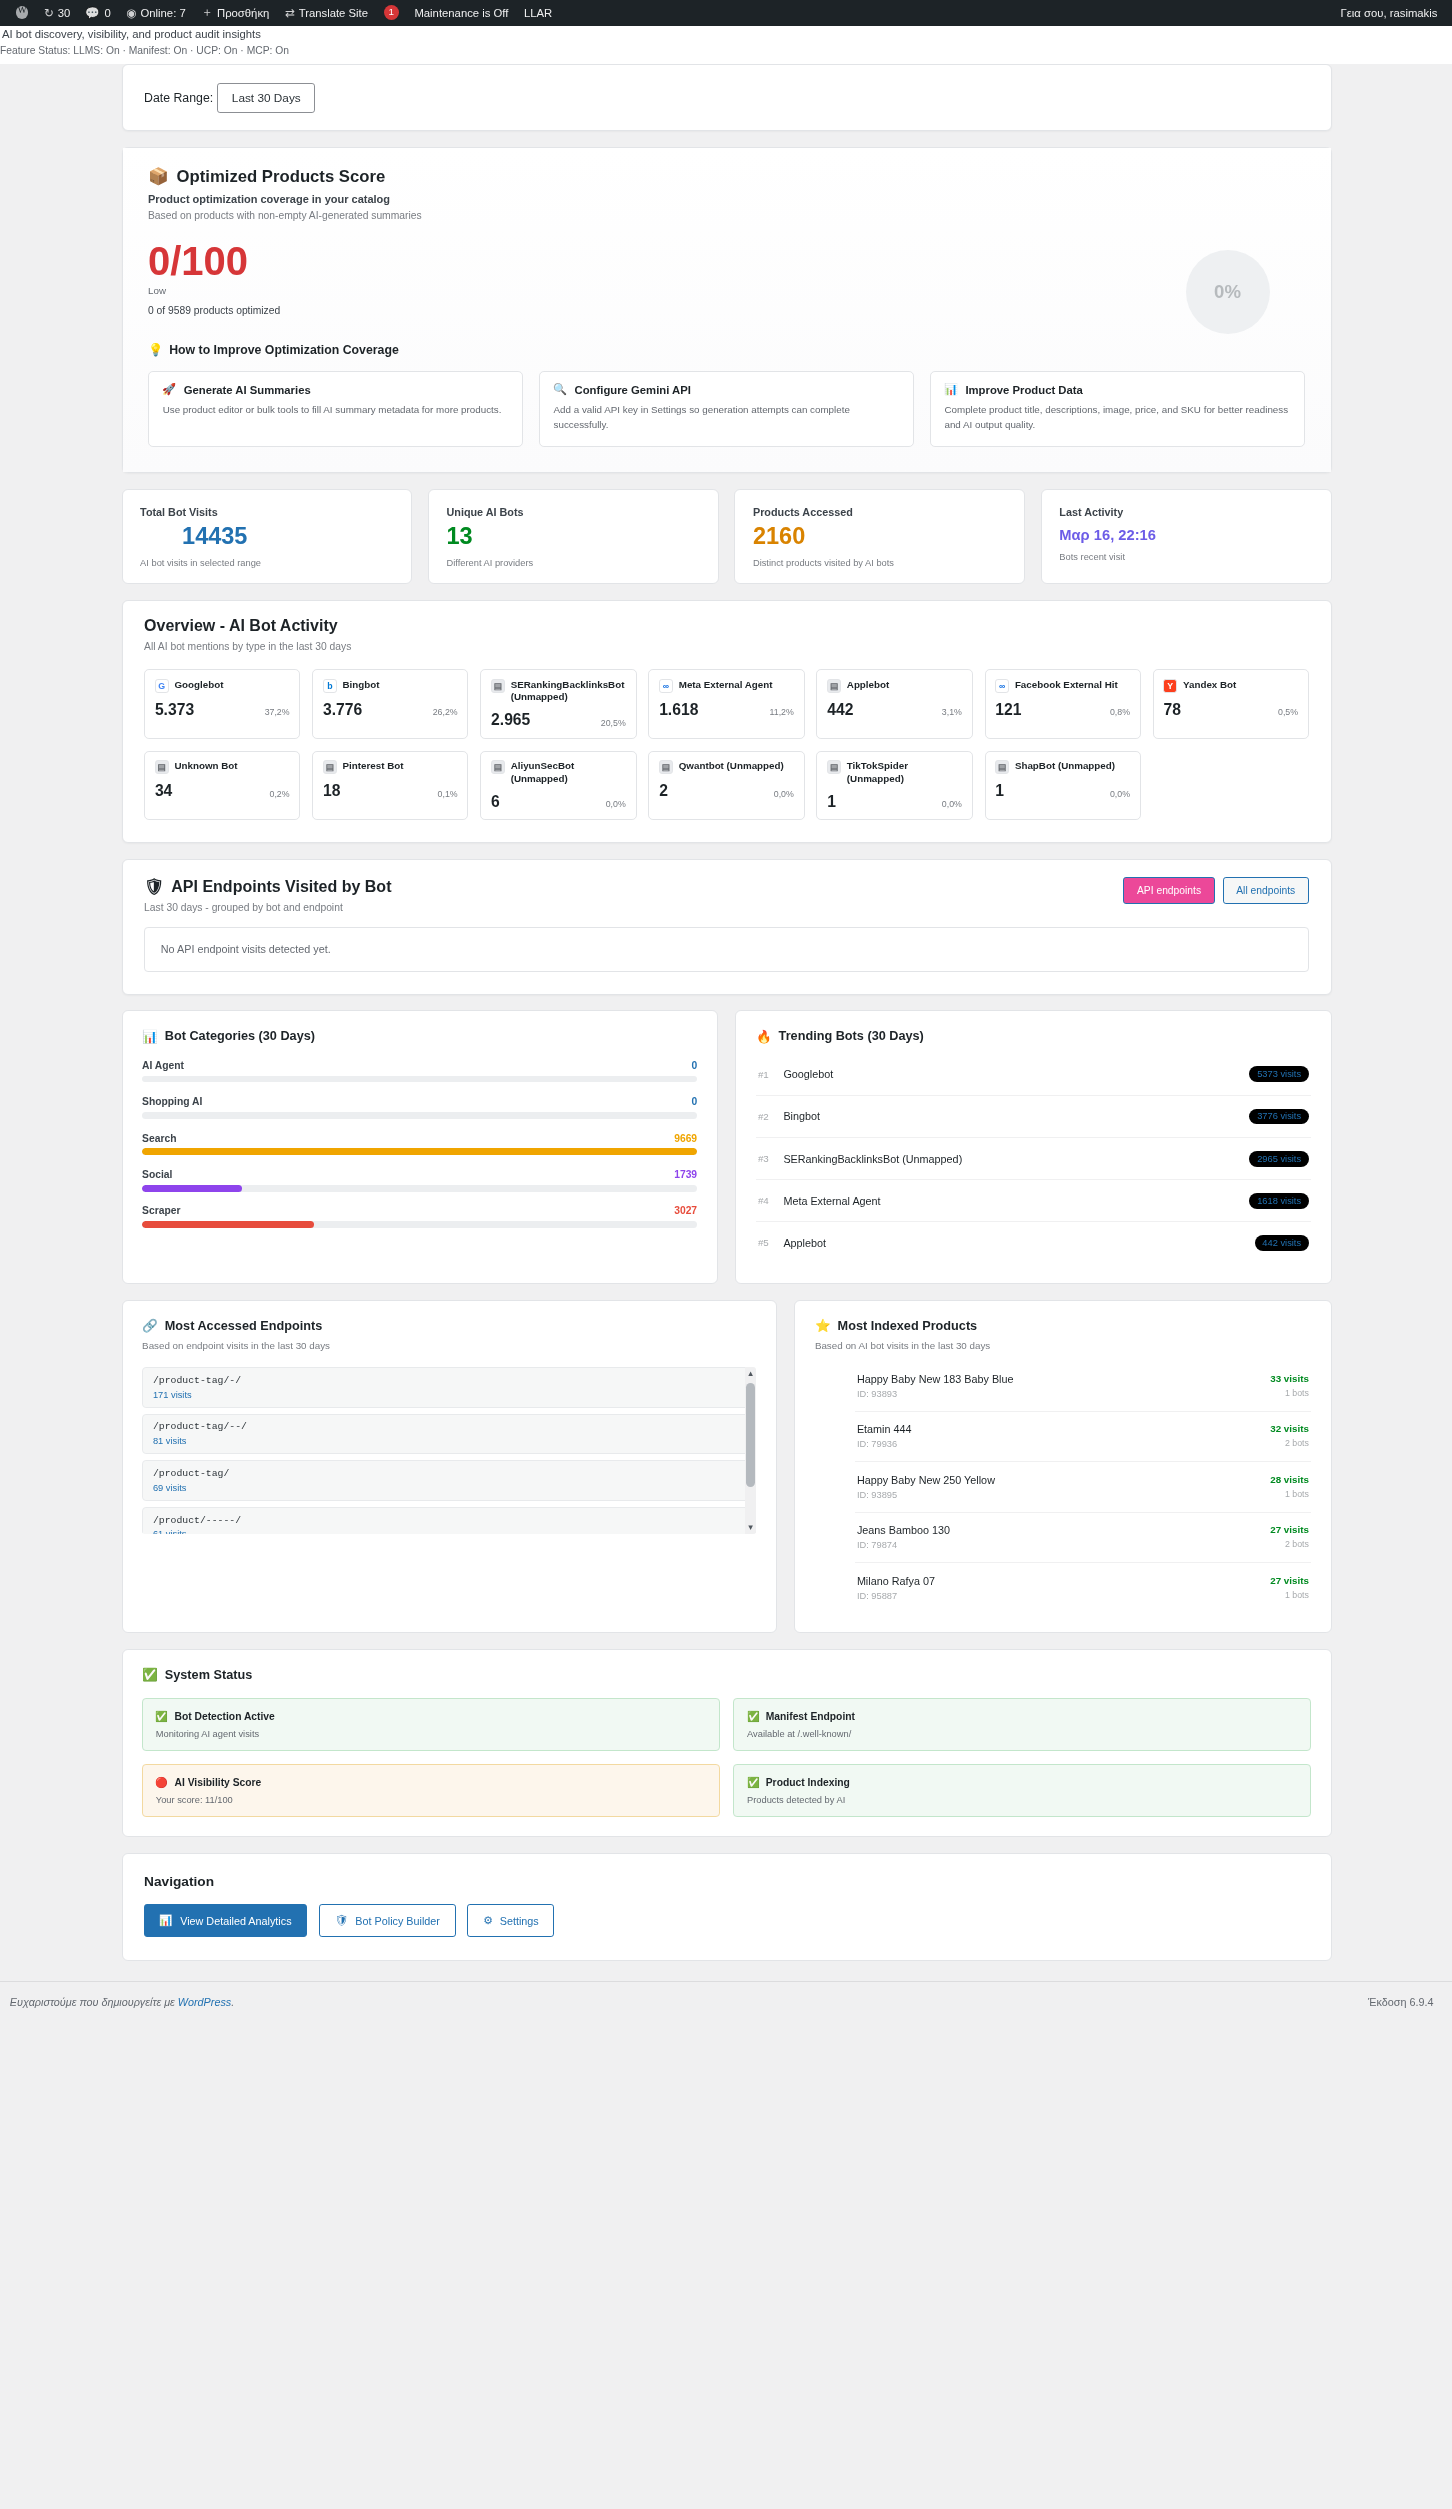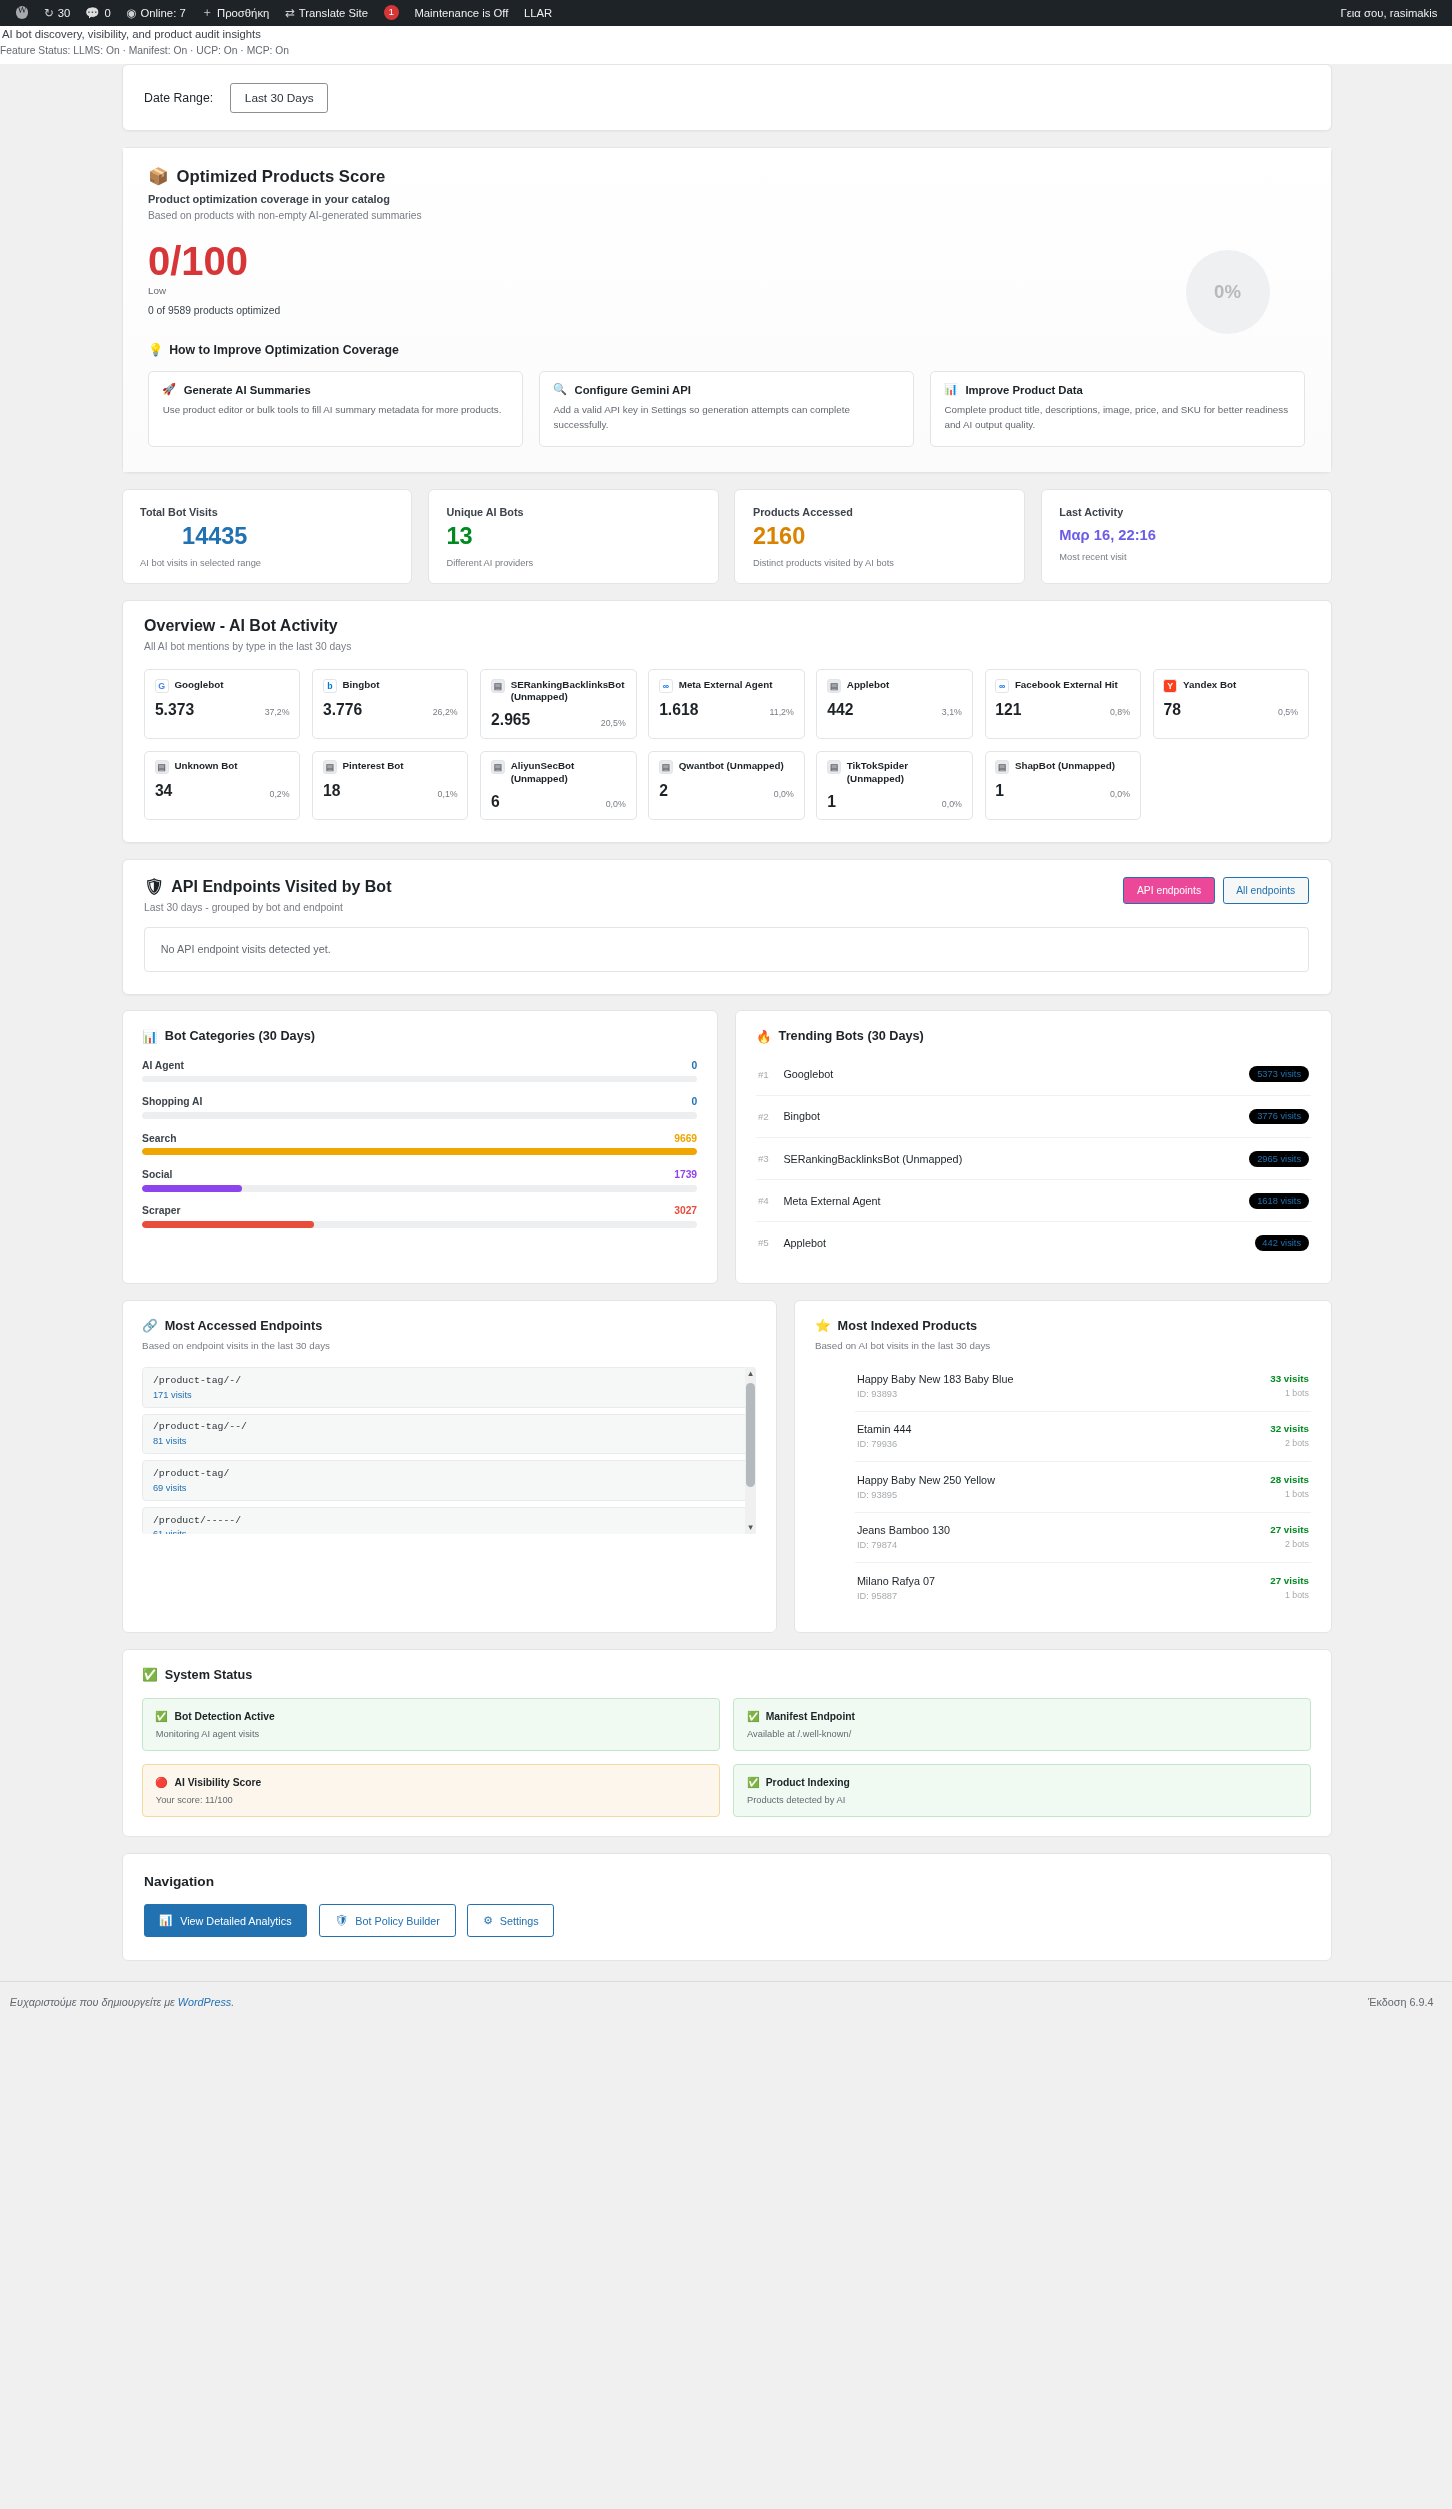--- a/index.html
+++ b/index.html
@@ -54,21 +54,21 @@
   .card {
     background:#fff;
     border:1px solid #e2e4e7;
     border-radius:5.9px;
     margin-bottom: 15.7px;
   }
   .shadow { box-shadow: 0 1px 2px rgba(0,0,0,.04); }
   
   .daterange {
     padding: 17.6px 21.6px;
-    display:flex; align-items:center; gap:17px;
+    display:flex; align-items:center; gap:4px;
     font-size:12.3px;
   }
   .daterange-select {
     border:1px solid #8c8f94; background:#fff; border-radius:2.9px;
     padding:6.9px 13.7px; font-size:11.8px; color:#2c3338; min-width:90px;
   }
   
   .scorecard { padding: 19.6px 25.5px 25.5px 25.5px; position:relative; background:linear-gradient(180deg,#ffffff 0%, #fbfbfc 100%); }
   .score-title { font-size:16.7px; font-weight:bold; display:flex; align-items:center; gap:7.8px; color:#1d2327;}
   .score-sub { font-size:11px; font-weight:bold; color:#3c434a; margin-top:6px;}
@@ -280,21 +280,21 @@
         <div class="sub">Different AI providers</div>
       </div>
       <div class="stat">
         <div class="lbl">Products Accessed</div>
         <div class="val v-orange">2160</div>
         <div class="sub">Distinct products visited by AI bots</div>
       </div>
       <div class="stat">
         <div class="lbl">Last Activity</div>
         <div class="val v-purple" style="font-size:14.7px; margin-top:10.8px;">Μαρ 16, 22:16</div>
-        <div class="sub">Most recent visit</div>
+        <div class="sub">Bots recent visit</div>
       </div>
     </div>
 
     <div class="card shadow">
       <div class="sec-head">
         <div class="sec-title">Overview - AI Bot Activity</div>
         <div class="sec-sub">All AI bot mentions by type in the last 30 days</div>
       </div>
       <div class="botgrid" id="bot-grid">
           <div class="botcard">

